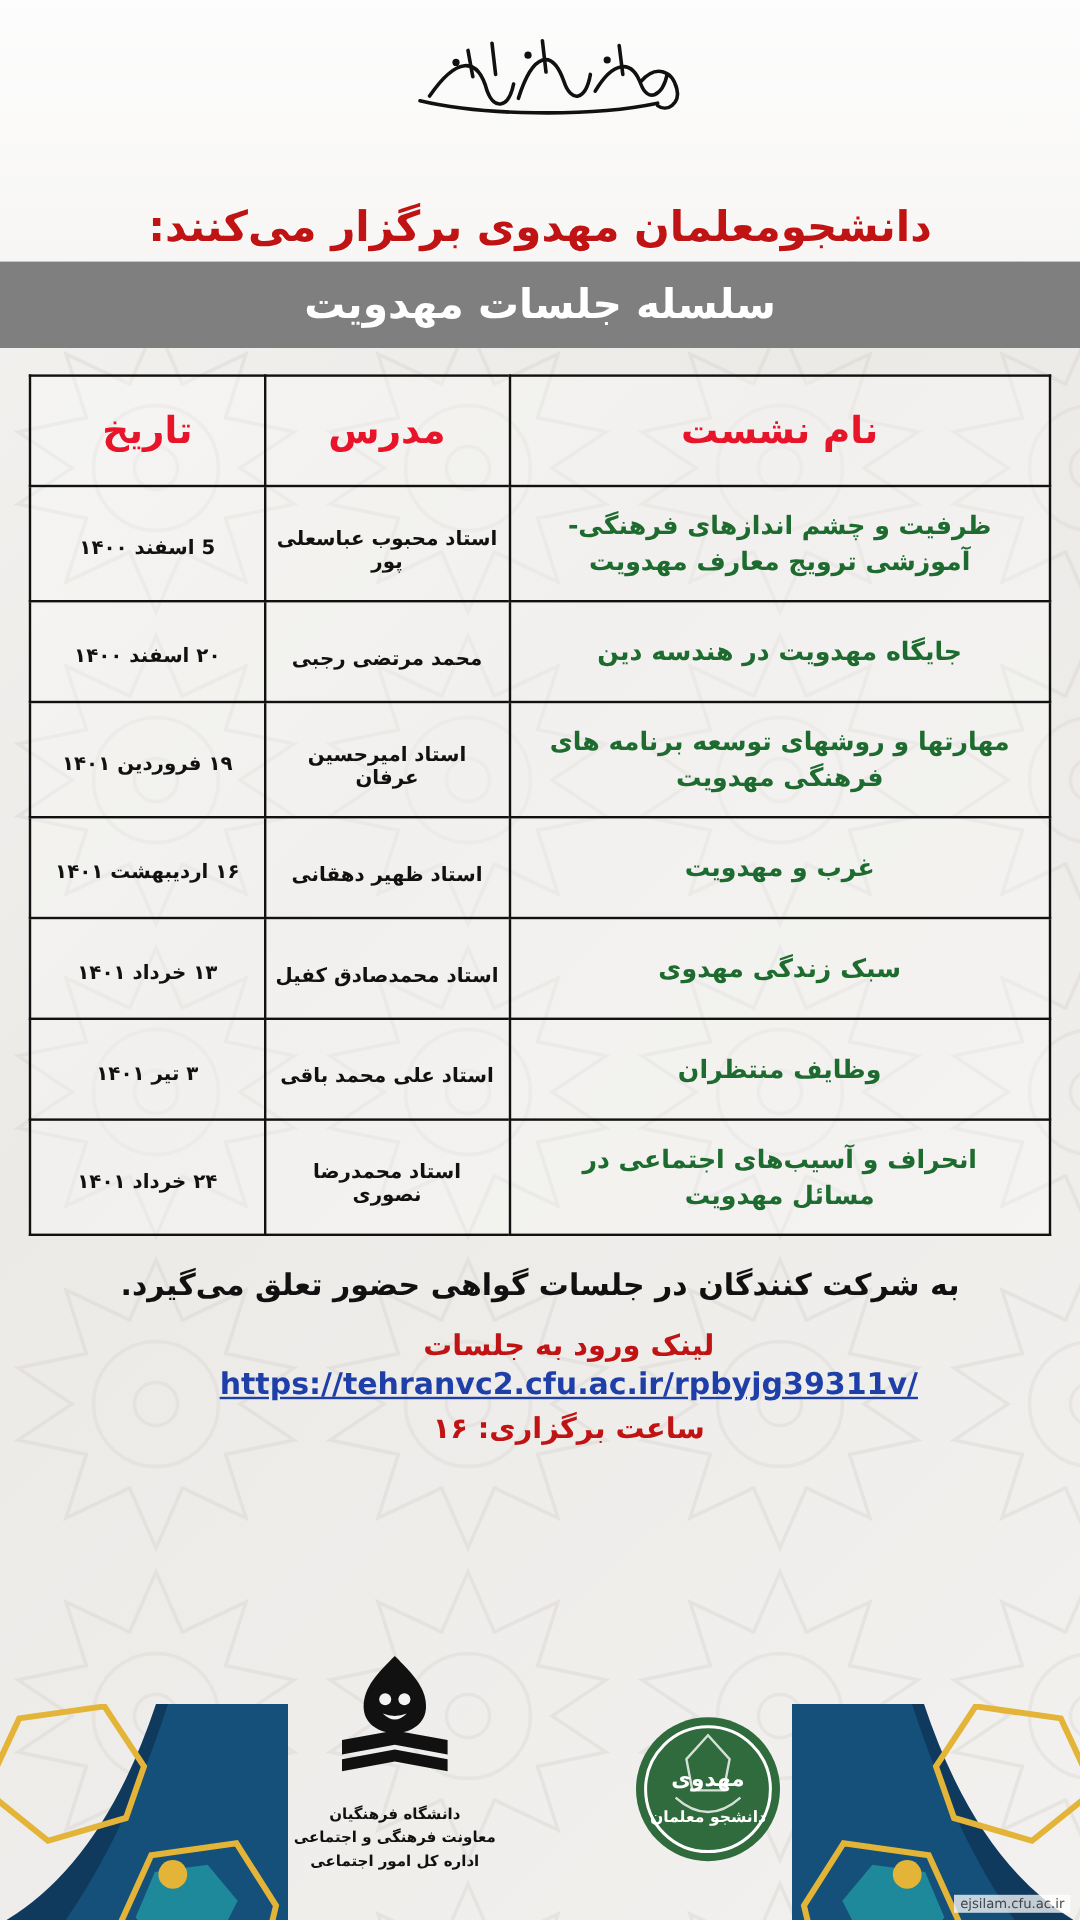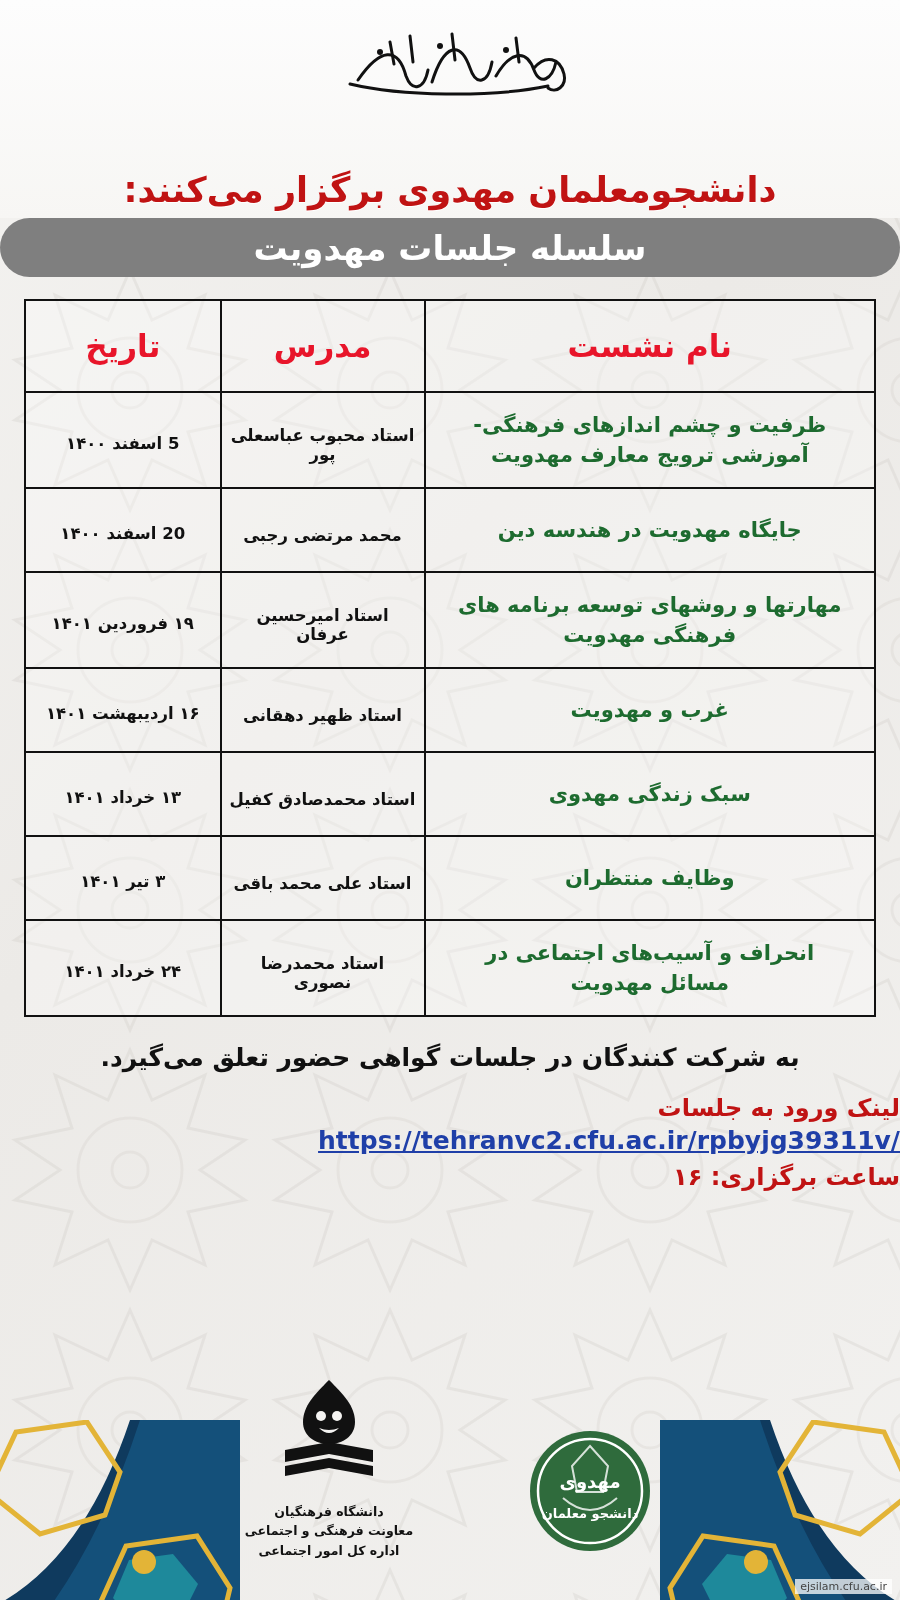--- a/index.html
+++ b/index.html
@@ -55,27 +55,26 @@
     font-size: 35px;
     font-weight: bold;
     color: #c01313;
     letter-spacing: -0.5px;
     text-shadow: 0 1px 0 #fff;
     padding: 0 24px;
   }
 
   .subtitle-band {
     position: relative;
-    height: 59px;
+    height: 72px;
     background: #7f7f7f;
     display: flex;
     align-items: center;
     justify-content: center;
     z-index: 6;
-    border-radius: 31px;
   }
   .subtitle-band .subtitle {
     color: #ffffff;
     font-size: 34px;
     font-weight: bold;
     letter-spacing: 0.5px;
   }
 
   
   .table-wrap {
@@ -138,21 +137,21 @@
     z-index: 6;
     text-align: center;
     margin-top: 26px;
     font-size: 25px;
     font-weight: bold;
     color: #111;
   }
   .link-block {
     position: relative;
     z-index: 6;
-    text-align: right;
+    text-align: center;
     margin-top: 22px;
     margin-left: 48px;
   }
   .link-title {
     color: #c01313;
     font-size: 24px;
     font-weight: bold;
   }
   .link-url {
     display: block;
@@ -328,21 +327,21 @@
       </thead>
       <tbody>
         <tr class="r-tall">
           <td class="name">ظرفیت و چشم اندازهای فرهنگی- آموزشی ترویج معارف مهدویت</td>
           <td class="teacher">استاد محبوب عباسعلی پور</td>
           <td class="date">5 اسفند ۱۴۰۰</td>
         </tr>
         <tr class="r-short">
           <td class="name">جایگاه مهدویت در هندسه دین</td>
           <td class="teacher">محمد مرتضی رجبی</td>
-          <td class="date">20 اسفند ۱۴۰۰</td>
+          <td class="date">۲۰ اسفند ۱۴۰۰</td>
         </tr>
         <tr class="r-tall">
           <td class="name">مهارتها و روشهای توسعه برنامه های فرهنگی مهدویت</td>
           <td class="teacher">استاد امیرحسین عرفان</td>
           <td class="date">۱۹ فروردین ۱۴۰۱</td>
         </tr>
         <tr class="r-short">
           <td class="name">غرب و مهدویت</td>
           <td class="teacher">استاد ظهیر دهقانی</td>
           <td class="date">۱۶ اردیبهشت ۱۴۰۱</td>

